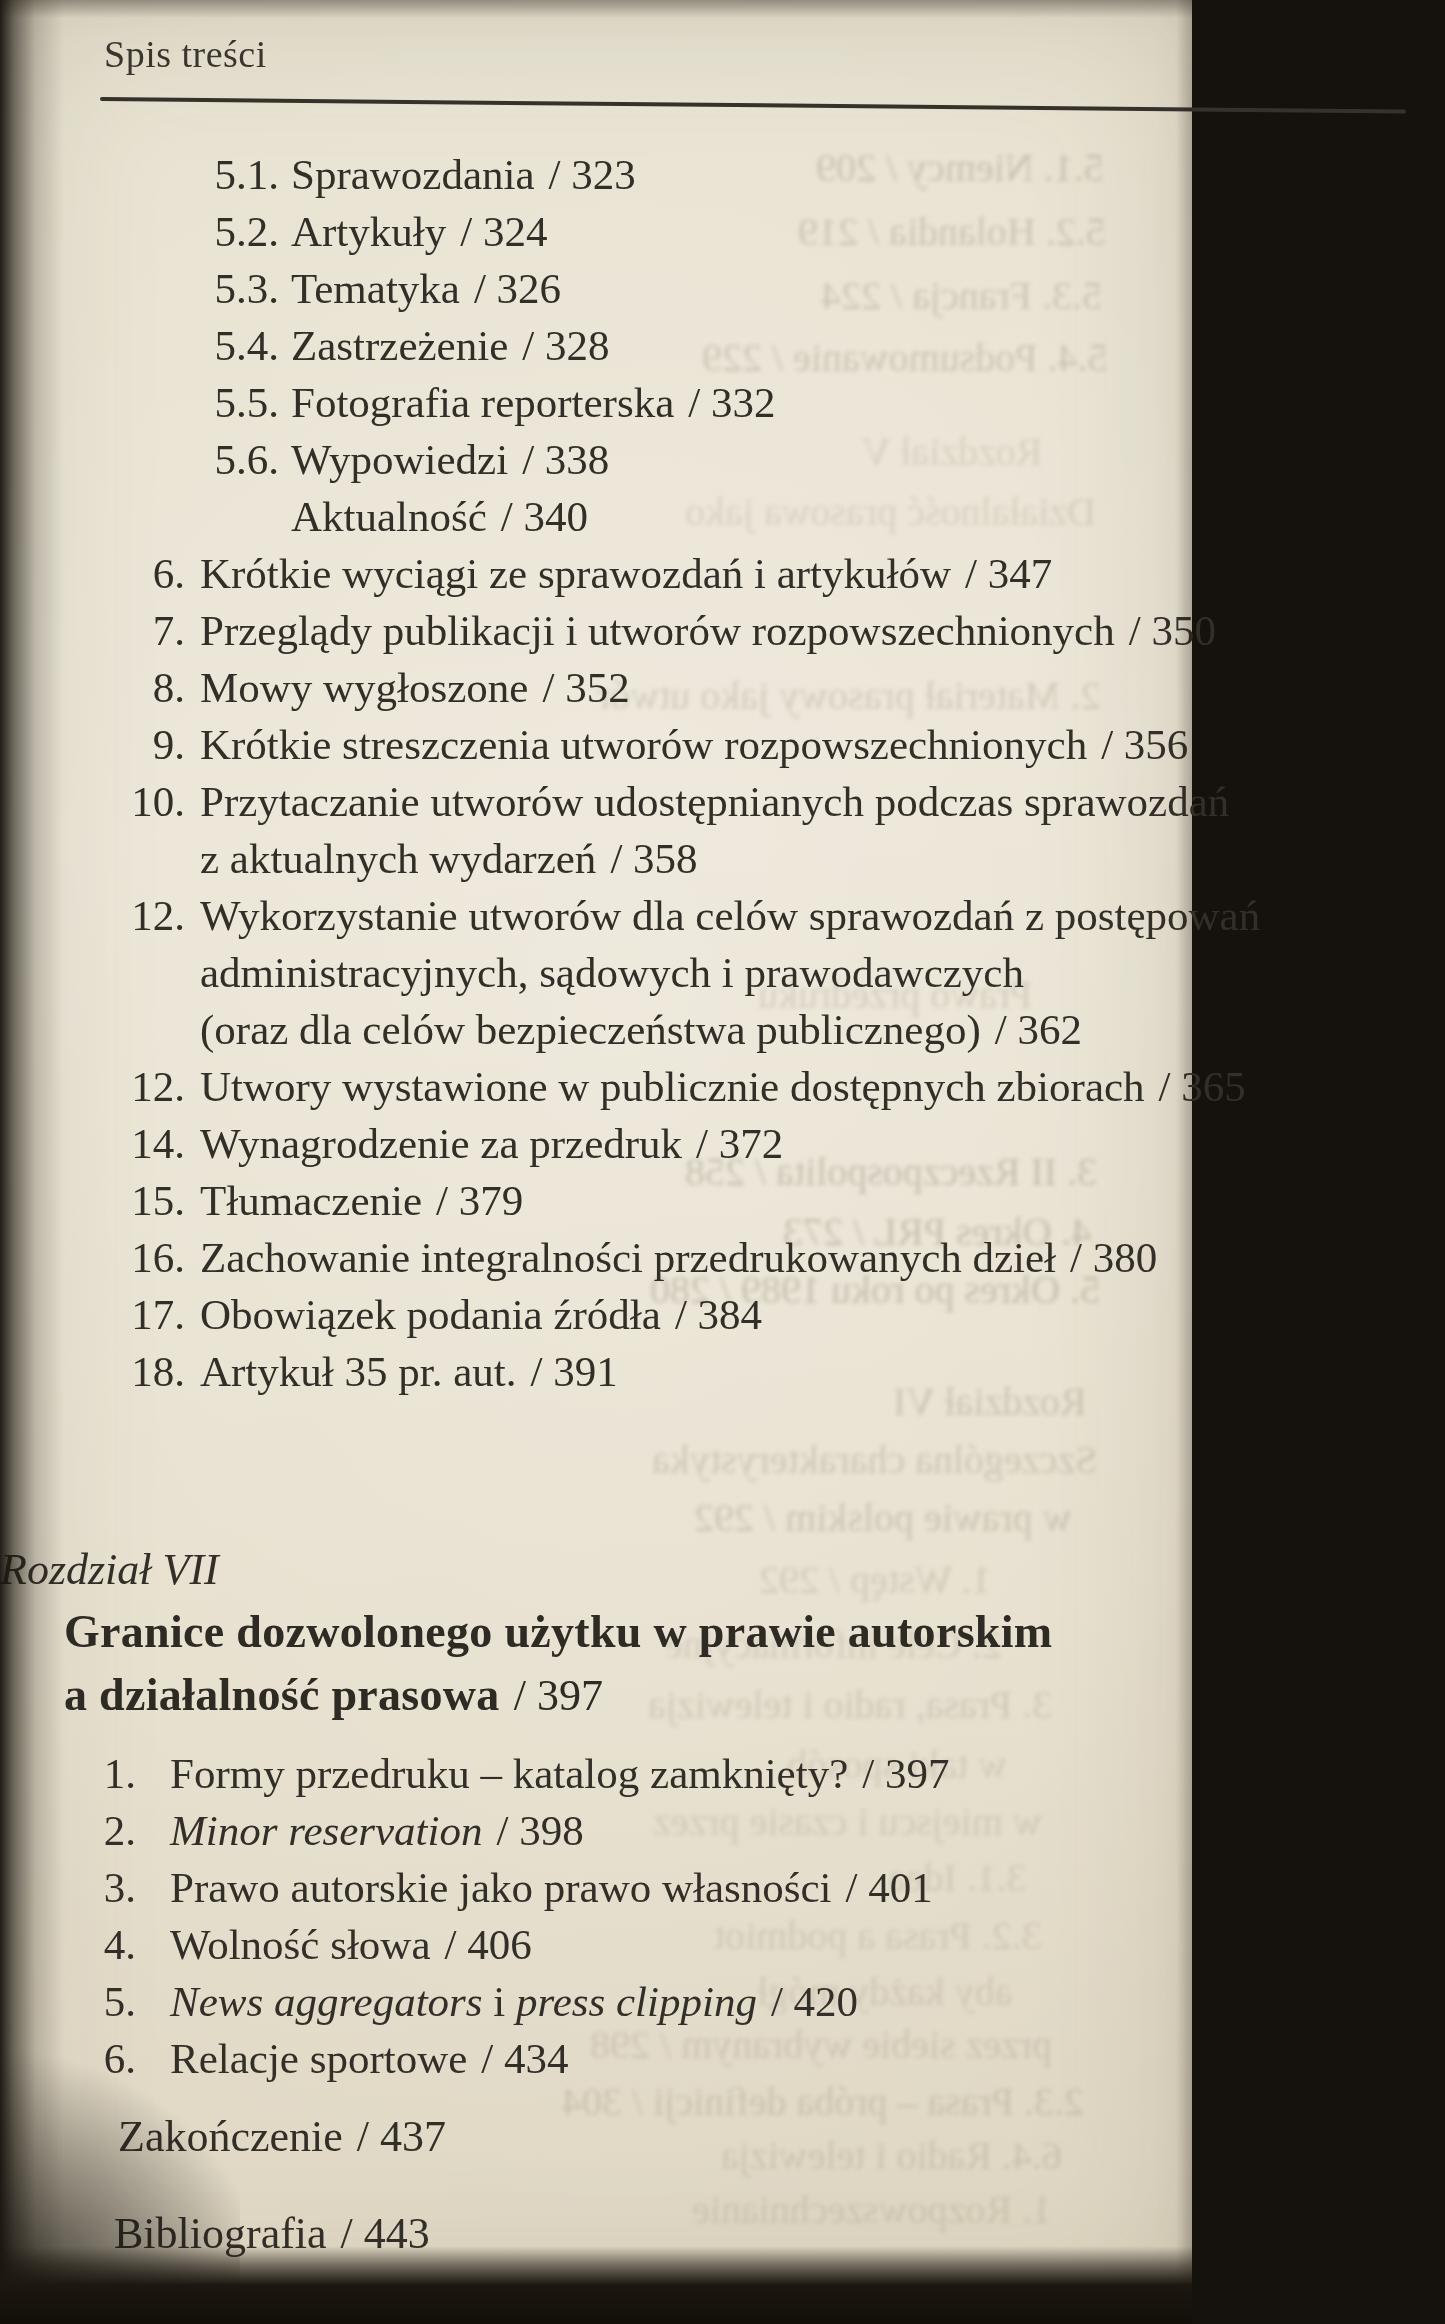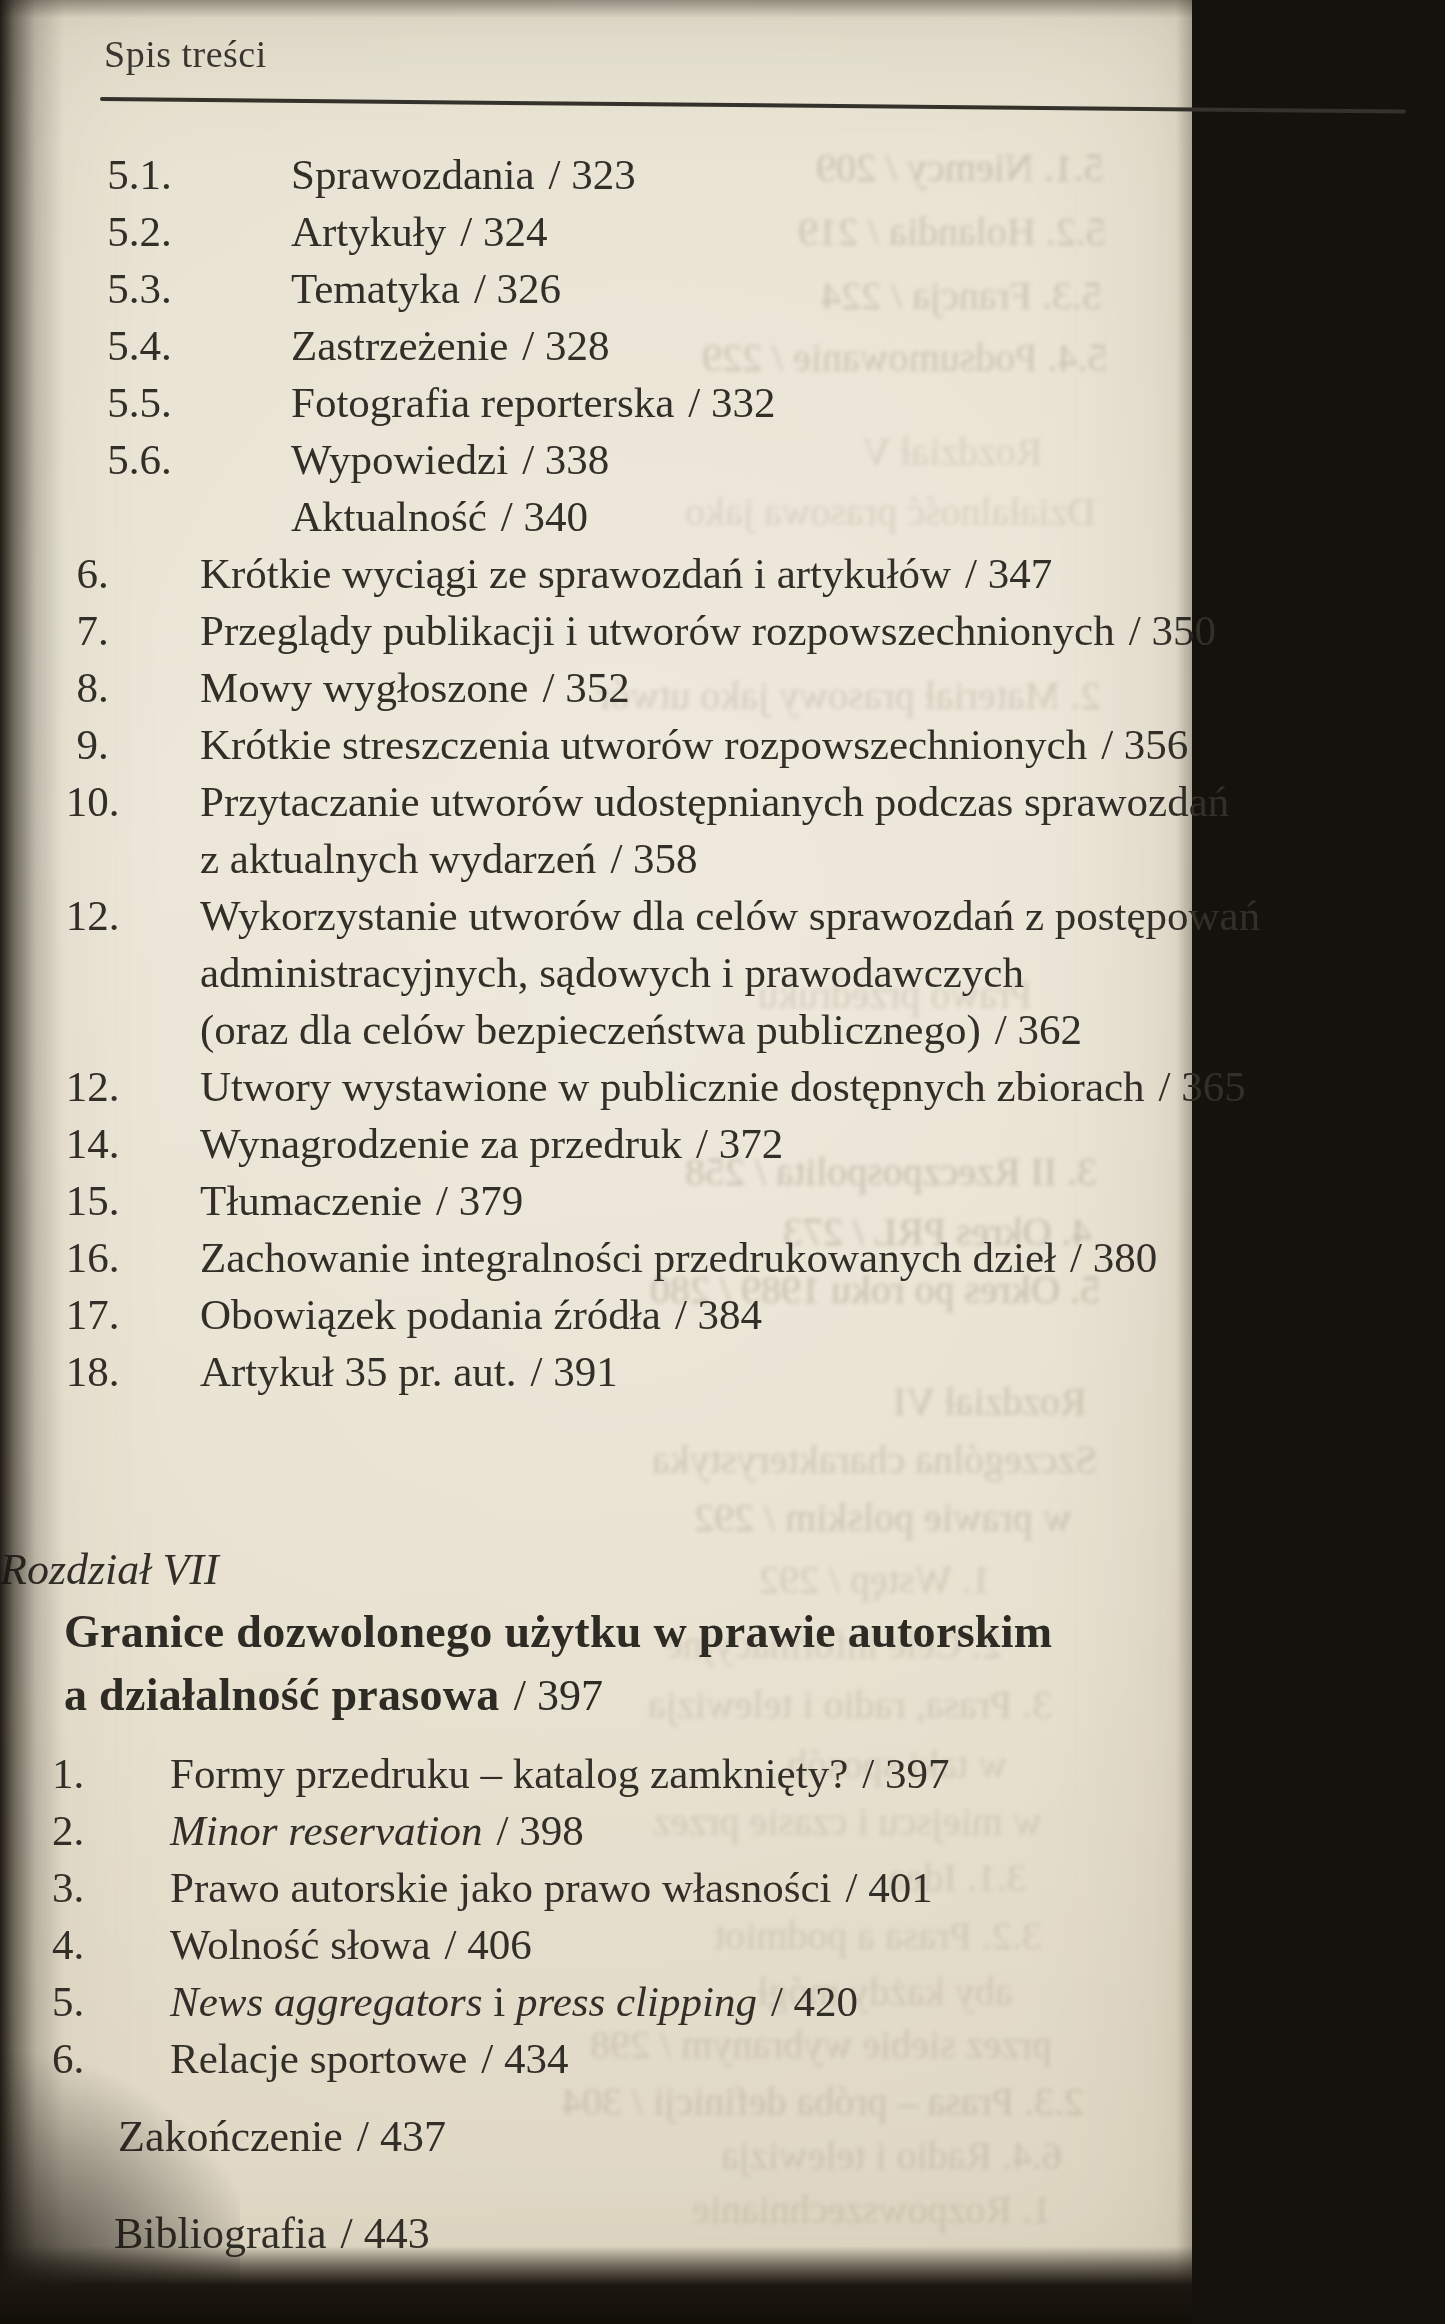--- a/index.html
+++ b/index.html
@@ -39,21 +39,21 @@
   }
   .header-rule {
     position:absolute; left:100px; top:97px; width:1306px; height:4px; z-index:2;
     background:#35312b; transform:rotate(0.55deg); transform-origin:left center;
     border-radius:2px;
   }
 
   
   .toc { position:absolute; top:146px; left:0; width:1402px; z-index:2; }
   .row { position:relative; font-size:43px; line-height:57px; }
-  .row .num { position:absolute; left:0; top:0; text-align:center; }
+  .row .num { position:absolute; left:0; top:0; text-align:right; }
   .m-row { padding-left:200px; }
   .m-row .num { width:185px; }
   .s-row { padding-left:291px; }
   .s-row .num { width:279px; }
   .title { white-space:pre-line; }
   .pg { margin-left:14px; white-space:nowrap;margin-top:32px; }
   .italic { font-style:italic; }
   em { font-style:italic; }
 
   

